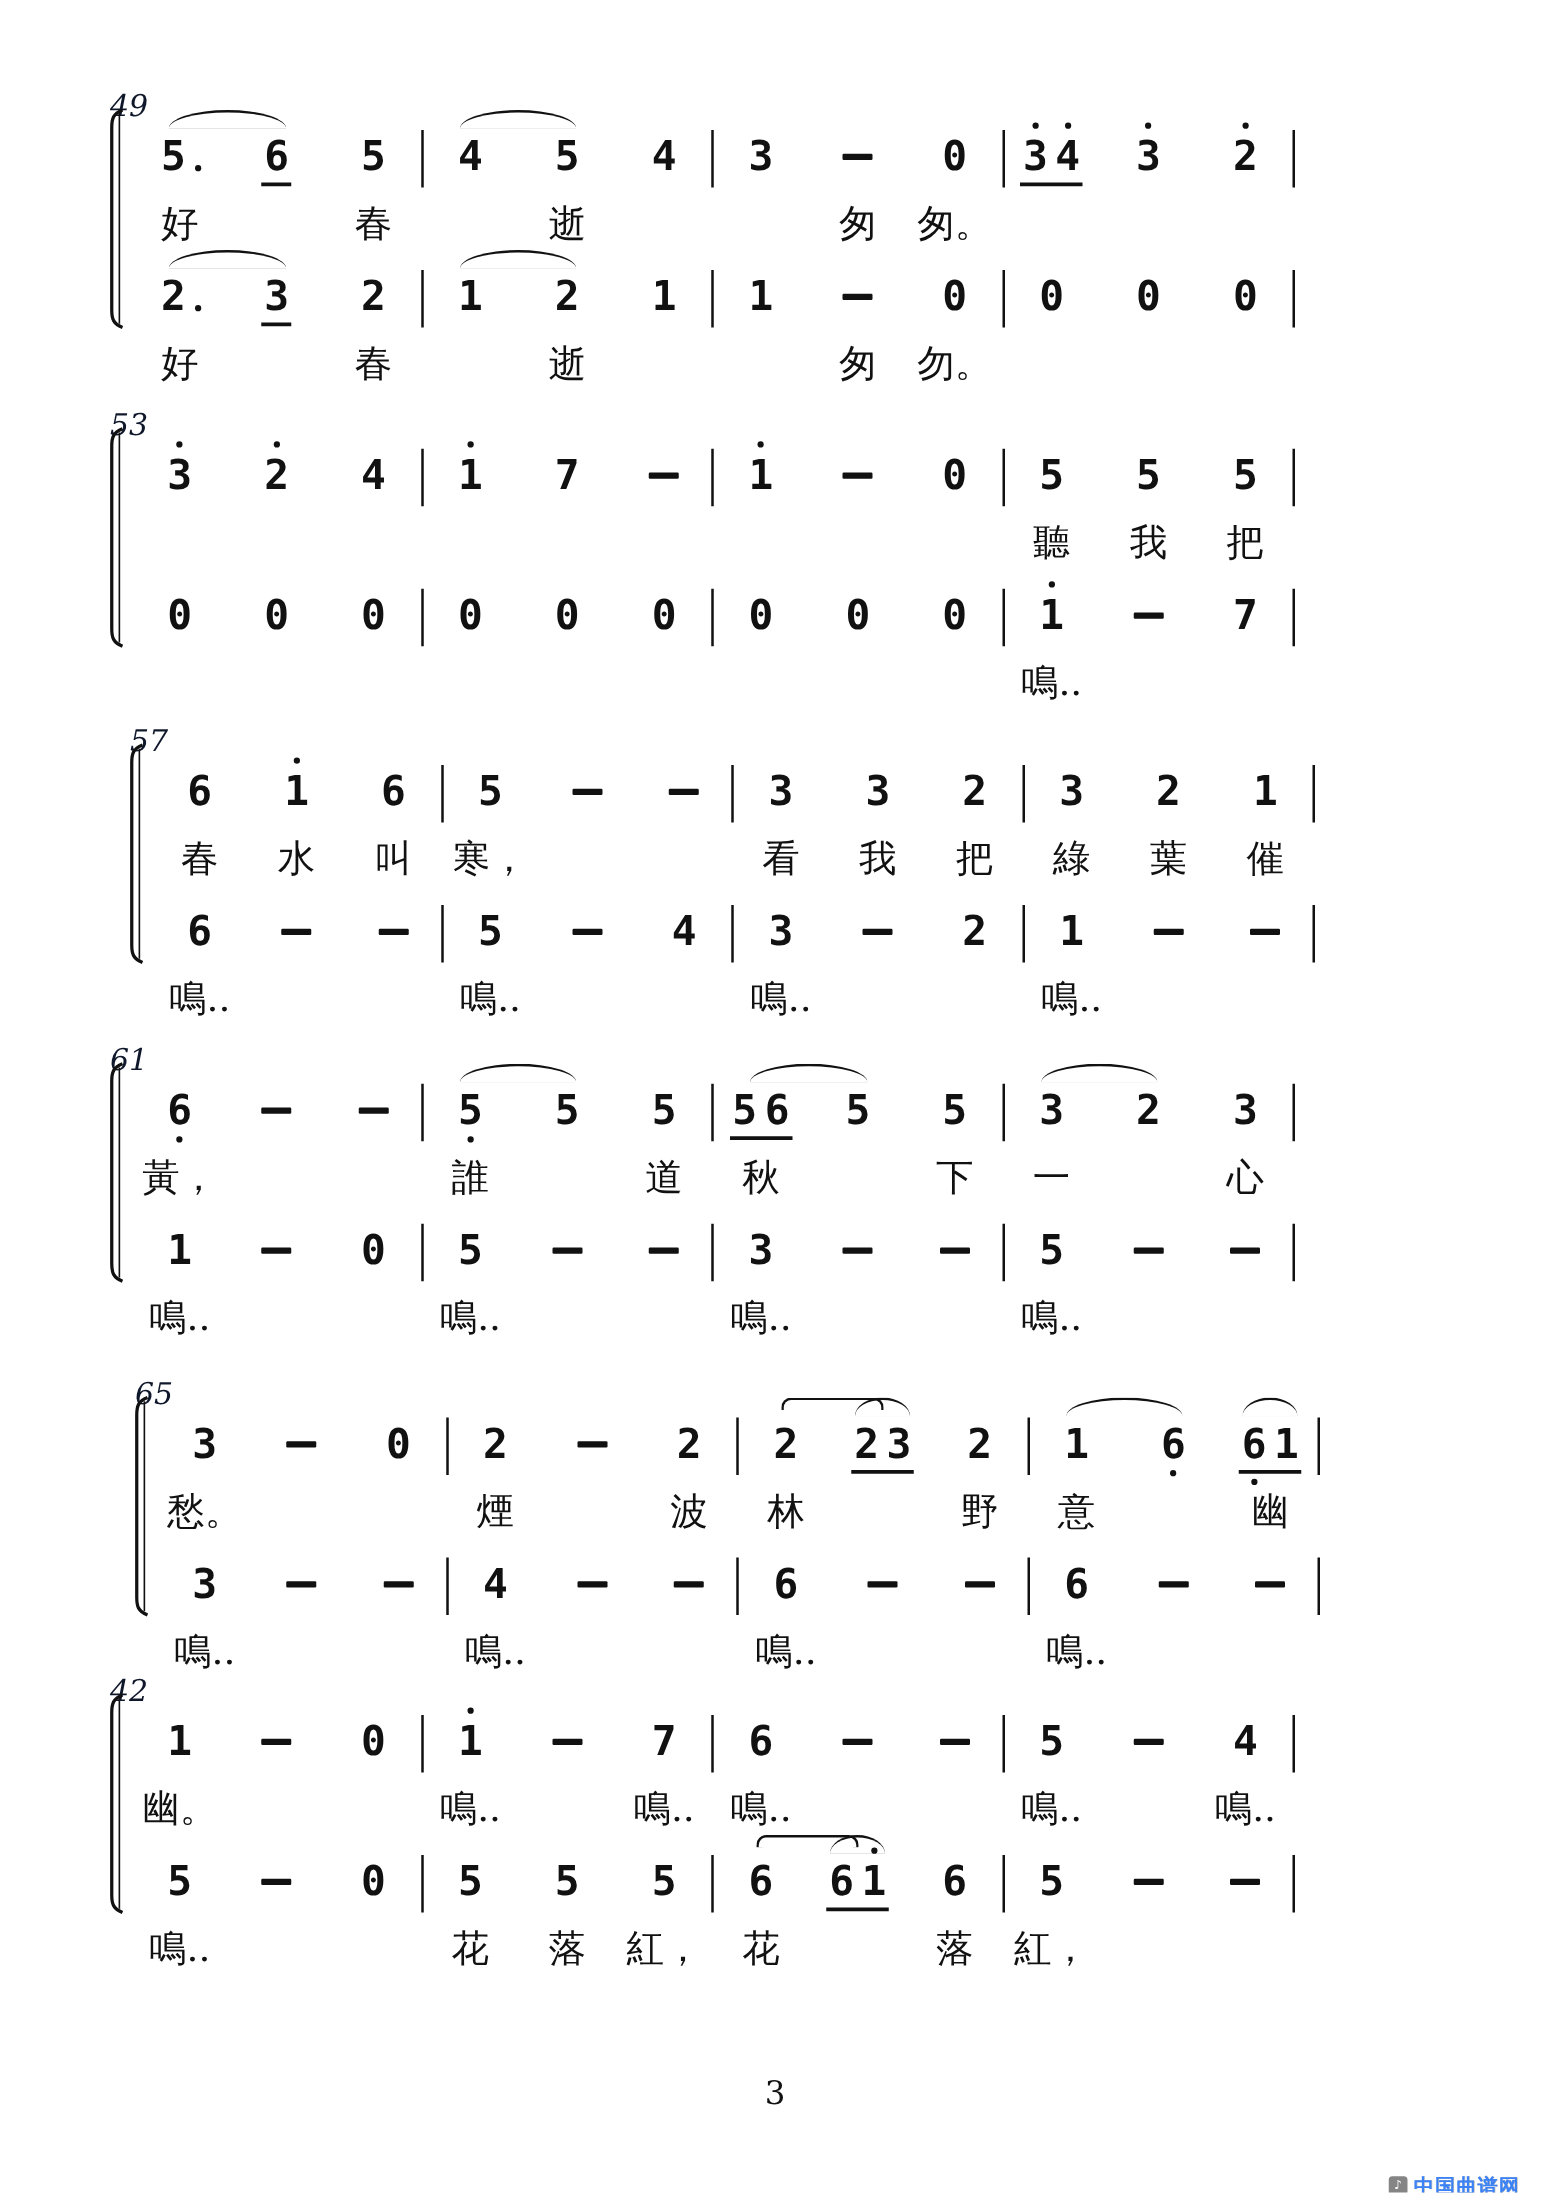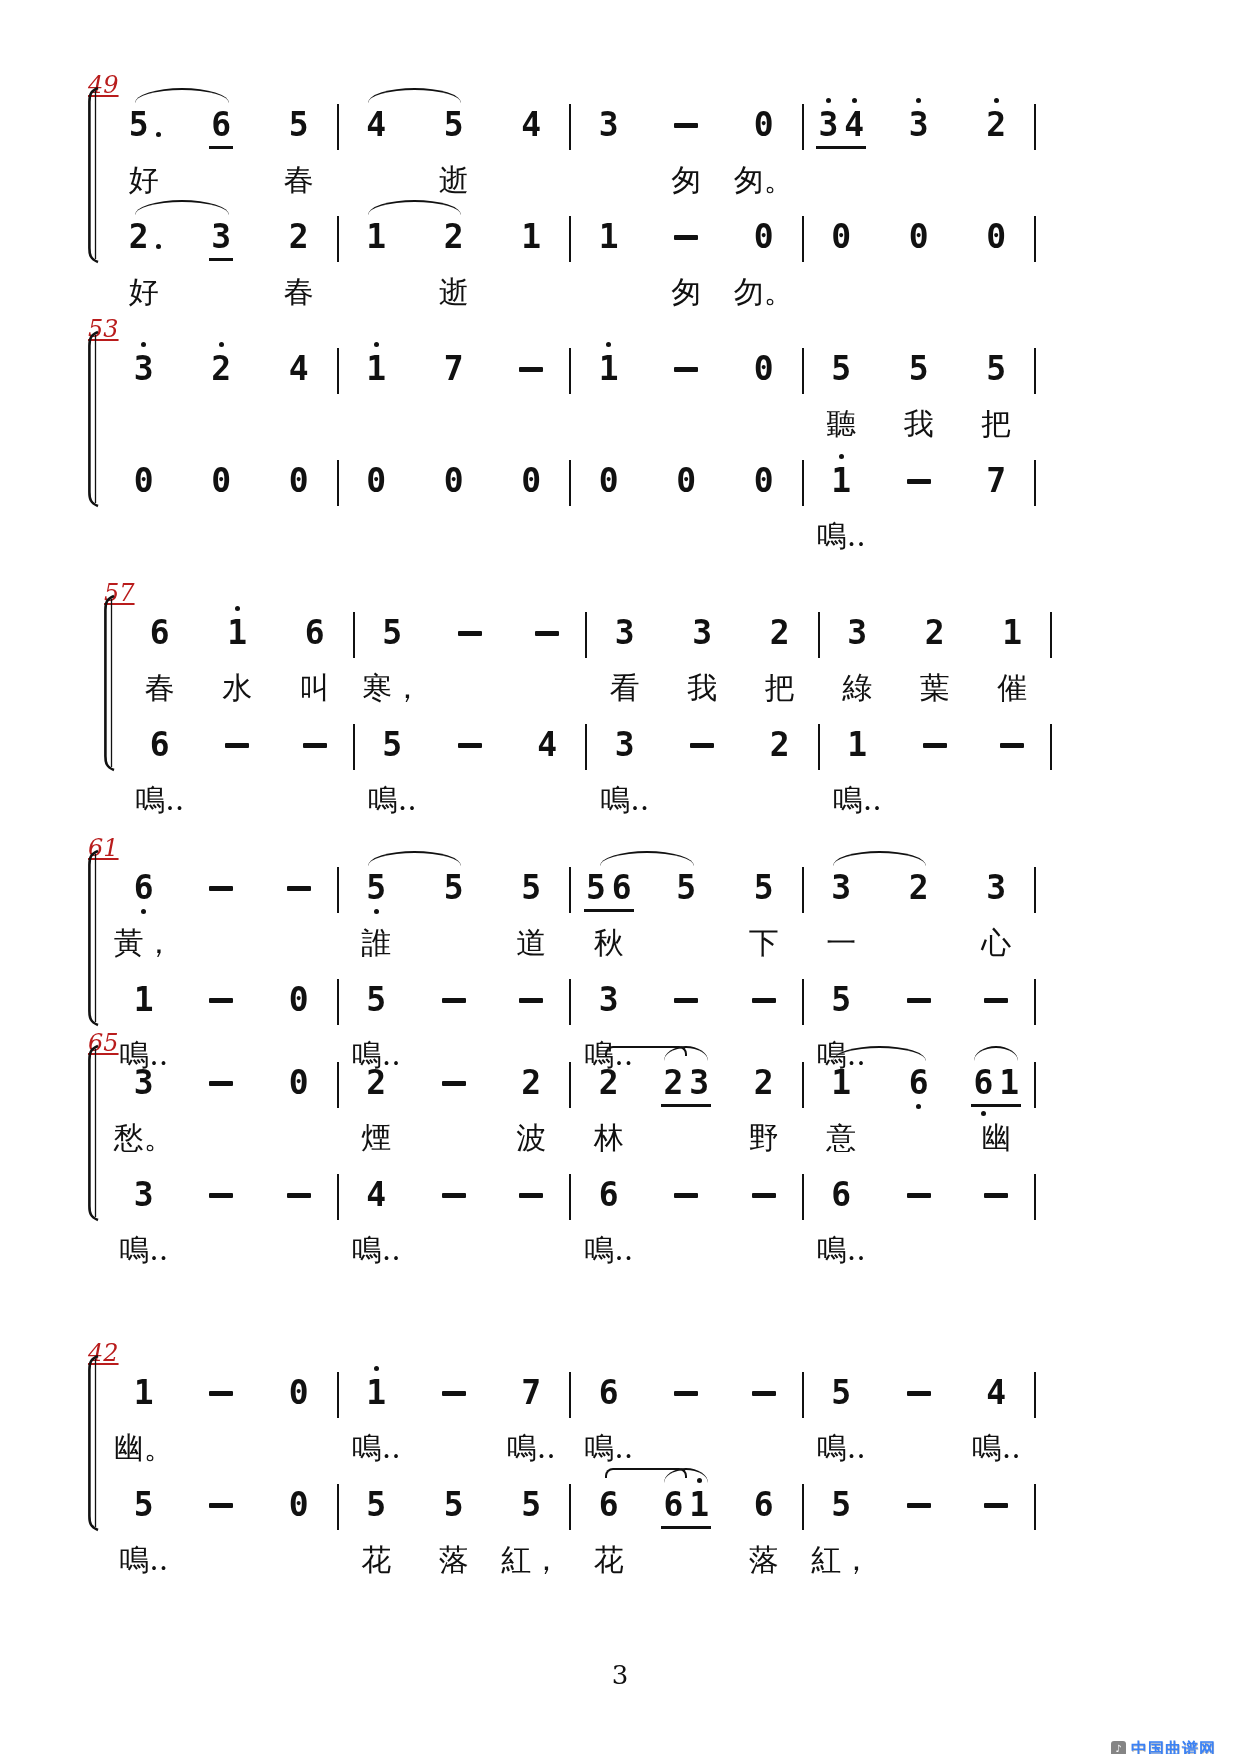--- a/index.html
+++ b/index.html
@@ -2,21 +2,21 @@
 <html><head>
 <meta charset="utf-8">
 <style>
   html,body{margin:0;padding:0;background:#ffffff;}
   body{width:1240px;height:1754px;position:relative;overflow:hidden;
        font-family:"DejaVu Serif",serif;color:#111;}
   .page{position:absolute;inset:0;background:#fff;}
 
   
   .system{position:absolute;left:88px;width:947px;height:250px;}
-  .sysnum{position:absolute;top:2px;left:0;font:italic 24px/26px "DejaVu Serif",serif;color:#b91c1c;text-decoration:underline;}
+  .sysnum{position:absolute;top:2px;left:0;font:italic 24px/26px "DejaVu Serif",serif;color:#0f172a;}
   .bracket{position:absolute;left:-2px;top:16px;}
 
   .note-row,.lyric-row{position:absolute;left:17px;width:930px;display:flex;}
   .note-row{height:64px;}
   .note-row.v1{top:16px;}
   .note-row.v2{top:128px;}
   .lyric-row{height:44px;}
   .lyric-row.l1{top:88px;}
   .lyric-row.l2{top:200px;}
 
@@ -302,21 +302,21 @@
             <div class="lcell">匆</div>
             <div class="lcell">勿。</div>
           </div>
           <div class="lmeasure">
             <div class="lcell"></div>
             <div class="lcell"></div>
             <div class="lcell"></div>
           </div>
         </div>
       </div>
-      <div class="system" style="top: 314px;">
+      <div class="system" style="top: 325px;">
         <div class="sysnum">53</div>
         <div class="bracket"><svg width="16" height="178" viewBox="0 0 16 178">
             <path d="M12 2 C4.5 5 3.4 9 3.4 16 L3.4 162 C3.4 169 4.5 173 12 176" fill="none" stroke="#111" stroke-width="2.6"></path>
             <line x1="9.5" y1="5" x2="9.5" y2="173" stroke="#111" stroke-width="1.3"></line>
           </svg></div>
         <div class="note-row v1">
           <div class="measure">
             <div class="cell">
               <span class="grp">
                 <span class="glyph">
@@ -977,21 +977,21 @@
             <div class="lcell"></div>
             <div class="lcell"></div>
           </div>
           <div class="lmeasure">
             <div class="lcell">鳴..</div>
             <div class="lcell"></div>
             <div class="lcell"></div>
           </div>
         </div>
       </div>
-      <div class="system" style="top: 1028px;">
+      <div class="system" style="top: 1100px; margin-left: 20px;">
         <div class="sysnum">65</div>
         <div class="bracket"><svg width="16" height="178" viewBox="0 0 16 178">
             <path d="M12 2 C4.5 5 3.4 9 3.4 16 L3.4 162 C3.4 169 4.5 173 12 176" fill="none" stroke="#111" stroke-width="2.6"></path>
             <line x1="9.5" y1="5" x2="9.5" y2="173" stroke="#111" stroke-width="1.3"></line>
           </svg></div>
         <div class="note-row v1">
           <div class="measure">
             <div class="cell">
               <span class="grp">
                 <span class="glyph">

